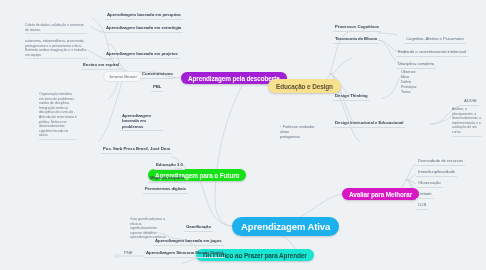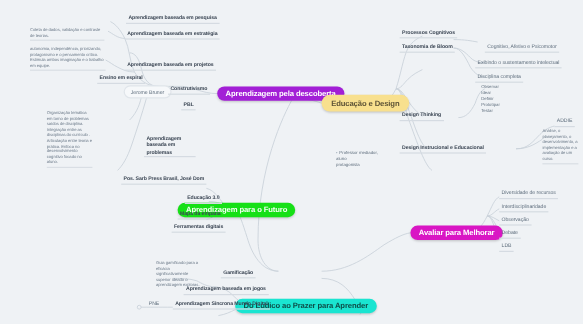--- a/index.html
+++ b/index.html
@@ -106,20 +106,21 @@
     <path d="M196 175 C 190 175 188 172 184 170 C 180 168 178 168 174 168"></path>
 
     <path d="M268 232 C 282 232 290 240 296 250 C 300 256 302 260 300 262"></path>
     <path d="M210 254 C 202 254 198 250 194 246 C 190 242 186 240 180 239"></path>
     <path d="M210 254 C 204 254 200 256 196 258 C 192 260 188 262 182 263"></path>
     <path d="M180 239 C 172 239 168 236 164 234 C 158 232 150 232 144 232"></path>
     <path d="M144 256 C 132 256 124 256 116 256"></path>
     <circle cx="116" cy="256" r="1.6" fill="#eff2f5" stroke="#c3ccd5" stroke-width=".6"></circle>
   </svg>
 
+  <div class="node pill central" style="left:232px;top:217px;">Aprendizagem Ativa</div>
 
   <div class="node pill br-purple" style="left:181px;top:72px;">Aprendizagem pela descoberta</div>
   <div class="node pill br-yellow" style="left:268px;top:79px;">Educação e Design</div>
   <div class="node pill br-magenta" style="left:342px;top:188px;">Avaliar para Melhorar</div>
   <div class="node pill br-green" style="left:148px;top:169px;">Aprendizagem para o Futuro</div>
   <div class="node pill br-cyan" style="left:196px;top:249px;">Do Lúdico ao Prazer para Aprender</div>
 
   <div class="node leaf" style="left:105px;top:12px;">Aprendizagem baseada em pesquisa</div>
   <div class="node leaf" style="left:104px;top:25px;">Aprendizagem baseada em estratégia</div>
   <div class="node leaf" style="left:104px;top:51px;">Aprendizagem baseada em projetos</div>

